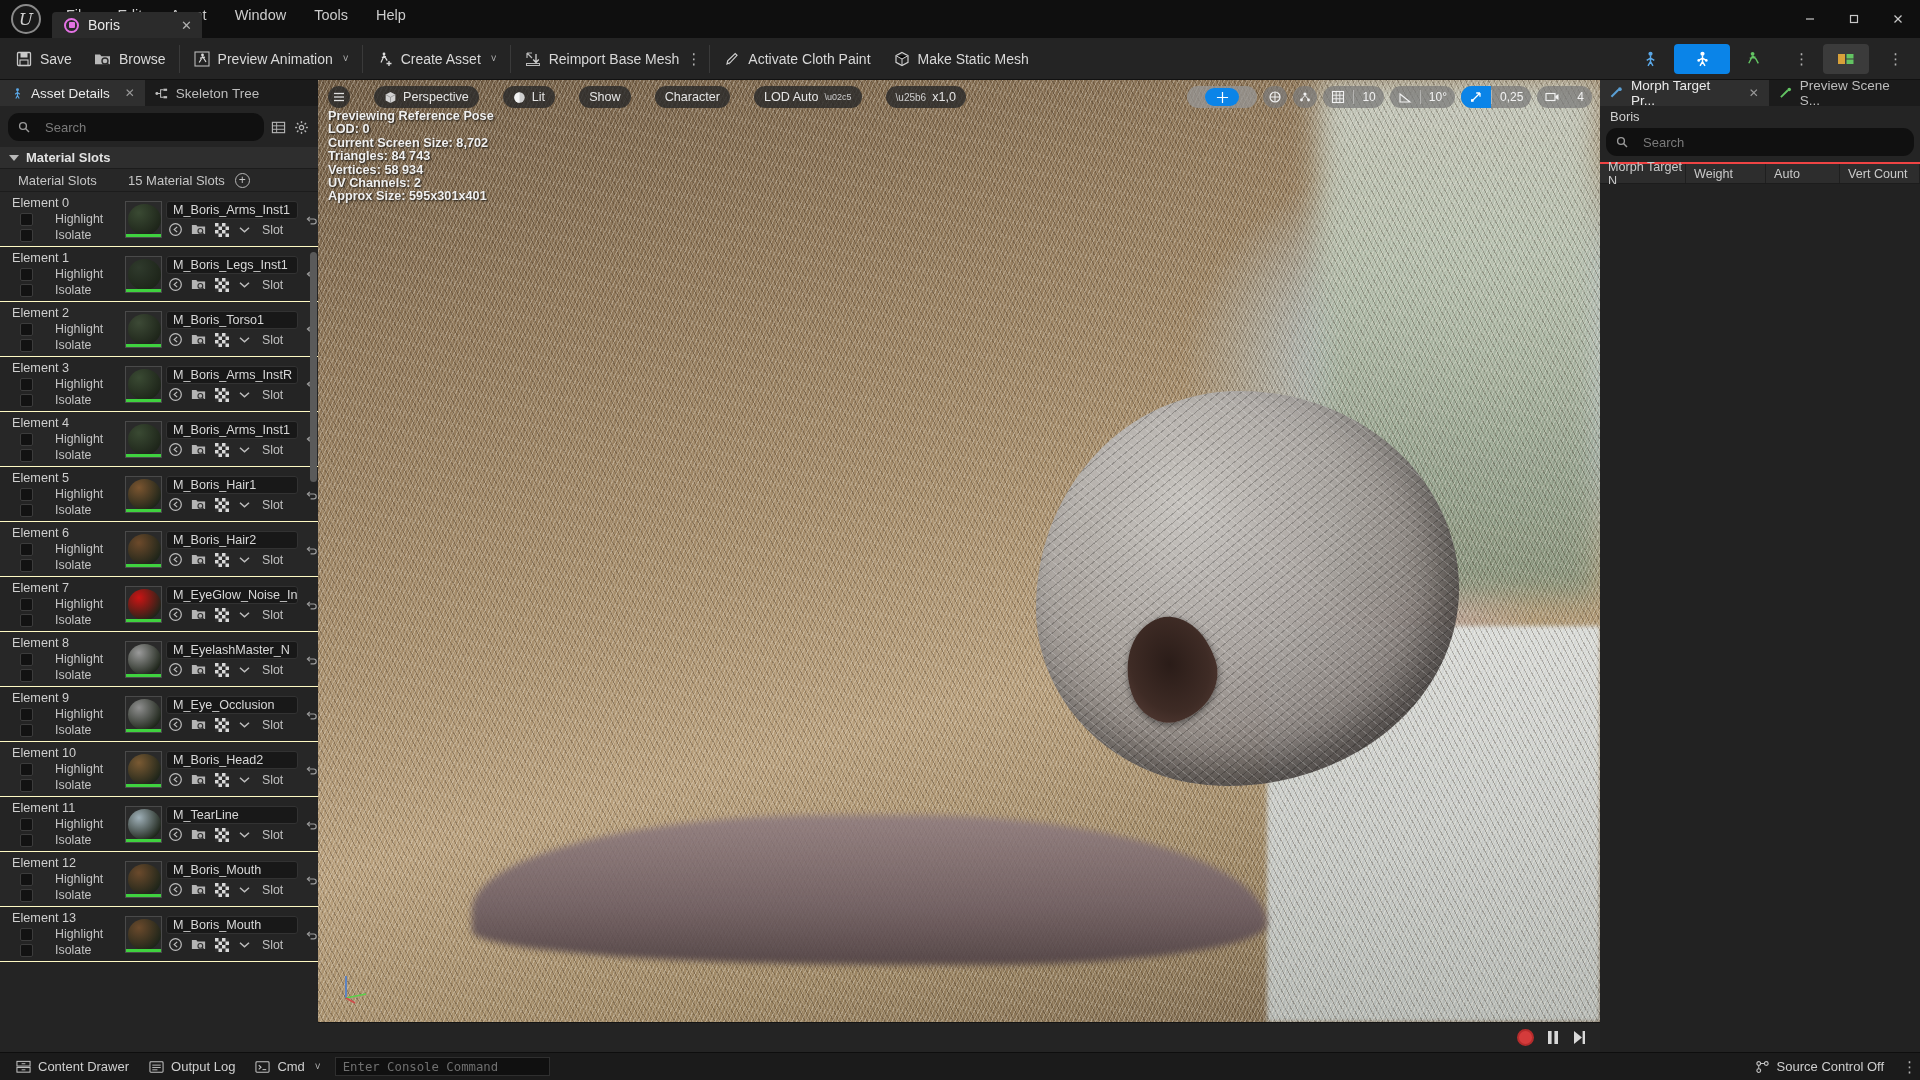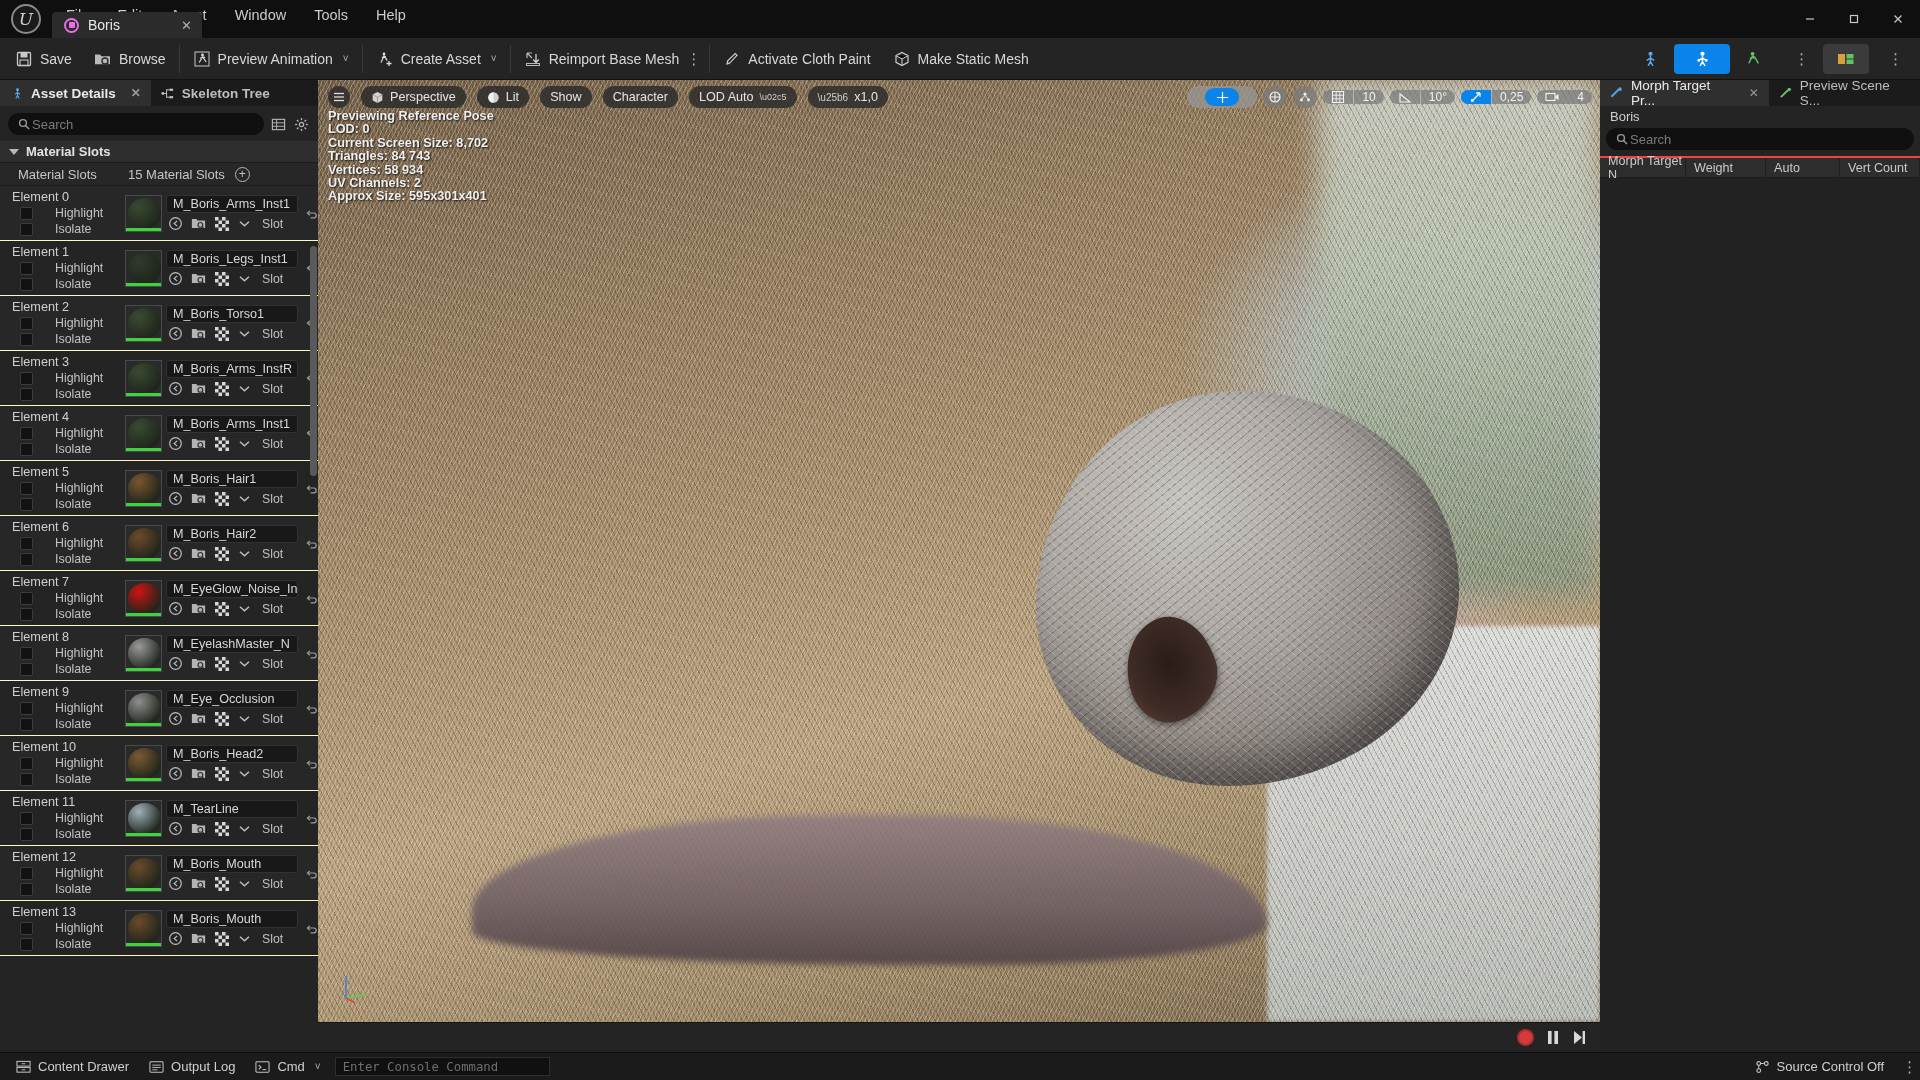--- a/index.html
+++ b/index.html
@@ -77,33 +77,33 @@
   }
   .tb-mode.active { background: #0a84e8; }
   .tb-mode.plain { width: 42px; background: transparent; }
   .tb-split { width: 46px; height: 30px; border-radius: 4px; background: #3b3b3b; display:flex; align-items:center; justify-content:center; gap:3px;}
 
   
   .body { flex: 1; display: flex; min-height: 0; background: #1b1b1b; }
 
   
   .left-panel { width: 318px; flex: 0 0 318px; display: flex; flex-direction: column; background: #242424; }
-  .panel-tabs { height: 26px; display: flex; align-items: stretch; background: #1b1b1b; font-weight: bold; }
+  .panel-tabs { height: 26px; display: flex; align-items: stretch; background: #1b1b1b; }
   .ptab {
     display: flex; align-items: center; gap: 7px; padding: 0 10px; font-size: 13.5px;
     color: #bdbdbd; background: #1b1b1b;
   }
   .ptab.active { background: #2f2f2f; color: #eaeaea; }
   .ptab .pico { width: 14px; height: 14px; display: flex; align-items: center; justify-content: center; }
   .ptab .pclose { font-size: 12px; color: #9a9a9a; margin-left: 8px; }
 
   .search-row { padding: 7px 8px 6px 8px; background: #242424; display: flex; align-items: center; gap: 6px; }
   .search-box {
-    flex: 1; height: 22px; background: #101010; border-radius: 11px;
-    display: flex; align-items: center; padding: 0 10px; gap: 2px;
+    flex: 1; height: 28px; background: #101010; border-radius: 11px;
+    display: flex; align-items: center; padding: 0 10px; gap: 15px;
   }
   .search-box .sico { color: #9a9a9a; font-size: 11px; }
   .search-box input {
     flex: 1; background: transparent; border: none; outline: none;
     color: #c8c8c8; font-size: 13px; font-family: "Liberation Sans", sans-serif;
   }
   .search-box input::placeholder { color: #7a7a7a; }
   .srch-btn { width: 17px; height: 17px; display: flex; align-items: center; justify-content: center; color: #b4b4b4; }
 
   .section-header {
@@ -207,21 +207,21 @@
     filter: blur(2px);
   }
   .vp-lip {
     position: absolute; left: 12%; bottom: 6%; width: 62%; height: 16%;
     border-radius: 50% 50% 40% 60% / 70% 80% 30% 25%;
     background: linear-gradient(180deg, rgba(143,124,129,.85) 0%, rgba(112,95,100,.9) 60%, rgba(80,66,70,.9) 100%);
     filter: blur(3px);
   }
 
   .vp-toolbar {
-    position: absolute; left: 10px; top: 6px; display: flex; align-items: center; gap: 11px; z-index: 5;
+    position: absolute; left: 10px; top: 6px; display: flex; align-items: center; gap: 24px; z-index: 5;
   }
   .vpt-pill {
     height: 22px; border-radius: 11px; background: rgba(42,42,42,.82);
     display: flex; align-items: center; padding: 0 10px; gap: 6px;
     font-size: 12.6px; color: #e6e6e6;
   }
   .vpt-round {
     width: 22px; height: 22px; border-radius: 50%; background: rgba(42,42,42,.82);
     display: flex; align-items: center; justify-content: center; color: #e0e0e0; font-size: 12px;
   }
@@ -233,21 +233,21 @@
     font-size: 12.7px; color: #f0f0f0; line-height: 13.4px; font-weight: bold;
     text-shadow: 1px 1px 2px rgba(0,0,0,.85);
   }
 
   .vp-gizmo { position: absolute; left: 22px; bottom: 18px; width: 34px; height: 34px; z-index: 5; }
 
   .vp-right-tools {
     position: absolute; right: 8px; top: 6px; display: flex; align-items: center; gap: 6px; z-index: 5;
   }
   .vrt-seg {
-    height: 14px; border-radius: 11px; background: rgba(120,120,120,.72);
+    height: 22px; border-radius: 11px; background: rgba(120,120,120,.72);
     display: flex; align-items: center; overflow: hidden;
   }
   .vrt-seg .part { padding: 0 8px; font-size: 12px; color: #f2f2f2; height: 22px; display: flex; align-items: center; }
   .vrt-seg .divider { width: 1px; height: 14px; background: rgba(255,255,255,.35); }
   .vrt-seg .part.blue { background: #0a84e8; }
   .vrt-round {
     width: 24px; height: 22px; border-radius: 11px; background: rgba(120,120,120,.72);
     display: flex; align-items: center; justify-content: center; color: #f2f2f2; font-size: 11px;
   }
   .vrt-wide {

